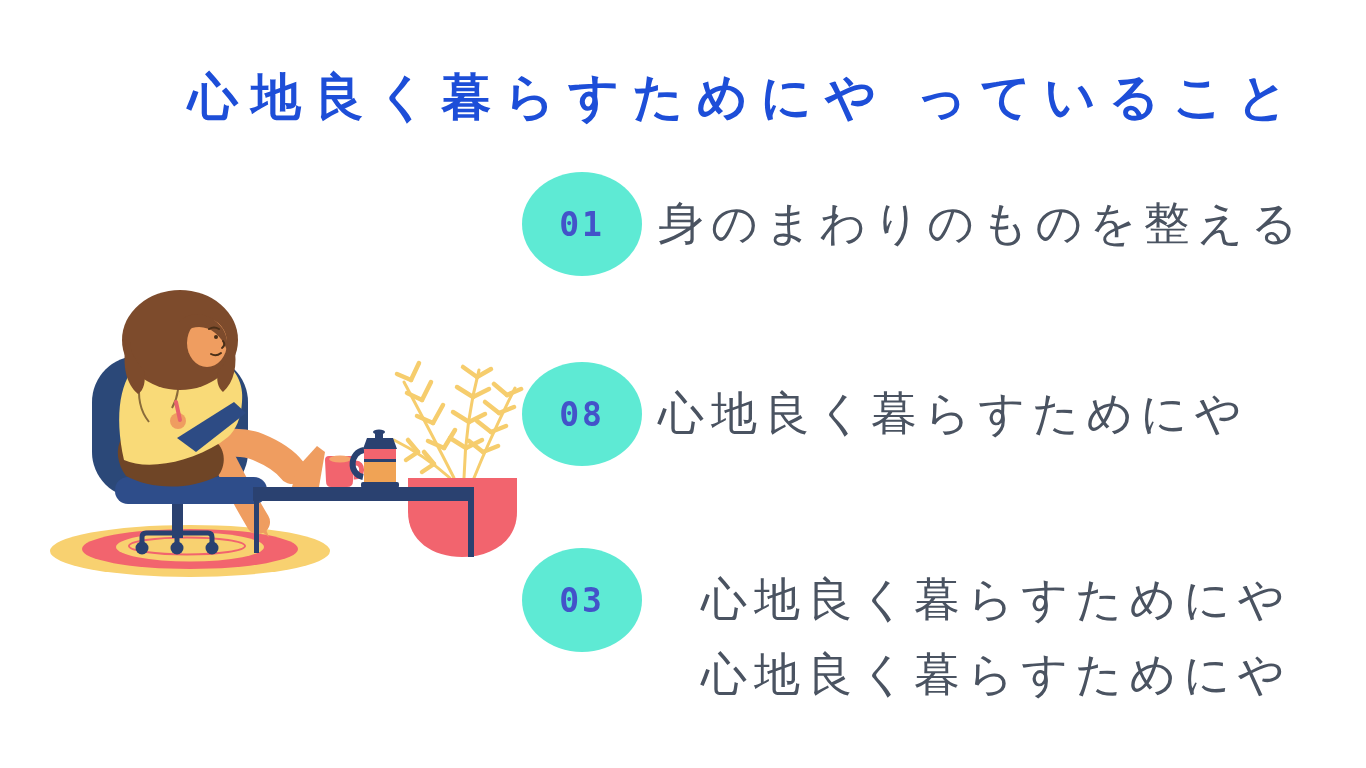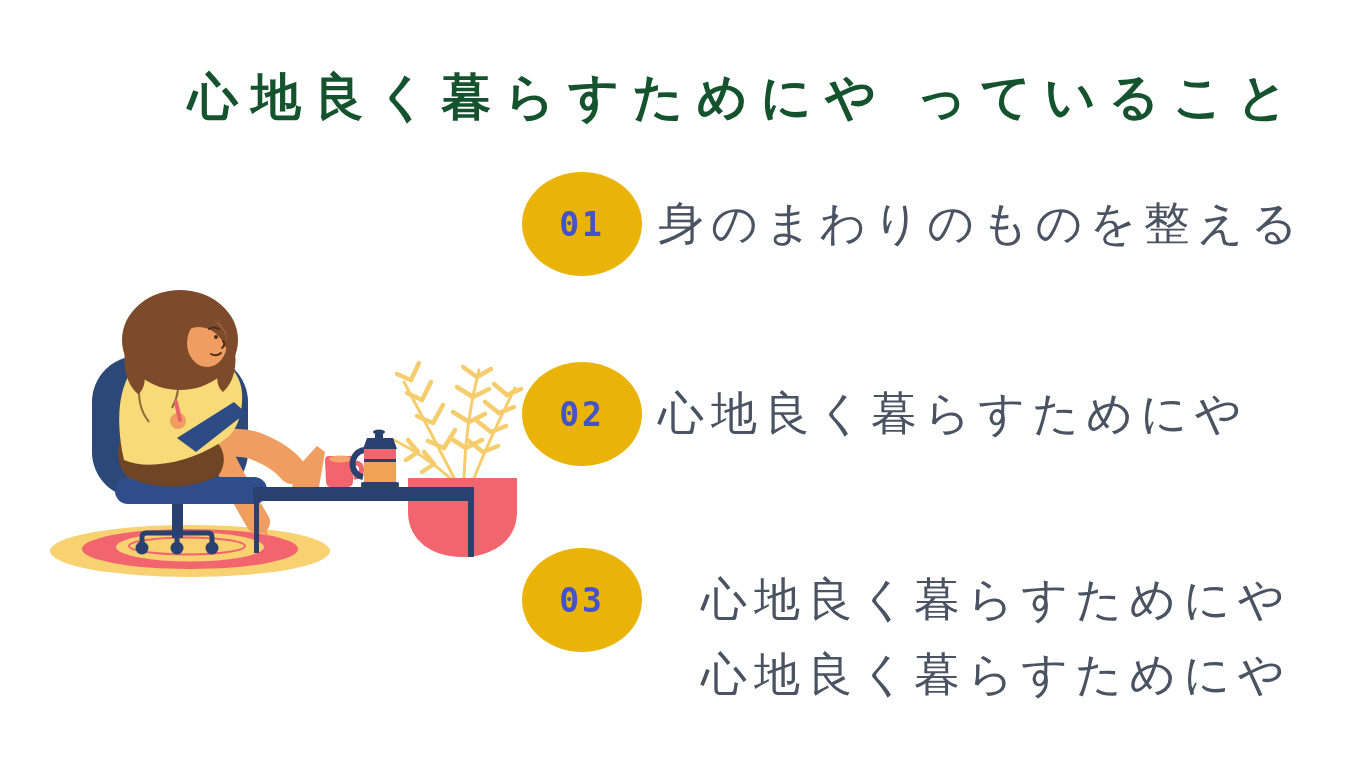--- a/index.html
+++ b/index.html
@@ -3,25 +3,25 @@
 <meta charset="utf-8">
 <style>
   html,body{margin:0;padding:0;background:#ffffff;}
   .canvas{
     position:relative;width:1366px;height:768px;background:#ffffff;
     overflow:hidden;font-family:"Liberation Sans","DejaVu Sans",sans-serif;
   }
   .title{
     position:absolute;left:188px;top:64px;margin:0;
     font-size:50px;font-weight:900;letter-spacing:13px;
-    color:#14532d;white-space:nowrap;
+    color:#1d4ed8;white-space:nowrap;
   }
   .item{position:absolute;left:522px;display:flex;align-items:flex-start;}
   .badge{
-    width:120px;height:104px;border-radius:50%;background:#eab308;
+    width:120px;height:104px;border-radius:50%;background:#5eead4;
     display:flex;align-items:center;justify-content:center;flex:none;
   }
   .badge span{
     font-family:"DejaVu Sans Mono",monospace;font-weight:bold;
     font-size:33px;letter-spacing:3px;color:#4353c9;
   }
   .item-text{
     margin:14px 0 0 16px;font-size:46px;font-weight:500;
     color:#4a5361;letter-spacing:7px;line-height:75px;
   }
@@ -43,21 +43,21 @@
       <span>01</span>
     </div>
     <div class="item-text">
       <div class="line">身のまわりのものを整える</div>
       <div class="line"></div>
     </div>
   </div>
 
   <div class="item" id="item2">
     <div class="badge">
-      <span>02</span>
+      <span>08</span>
     </div>
     <div class="item-text">
       <div class="line">心地良く暮らすためにや</div>
       <div class="line"></div>
     </div>
   </div>
 
   <div class="item" id="item3">
     <div class="badge">
       <span>03</span>

